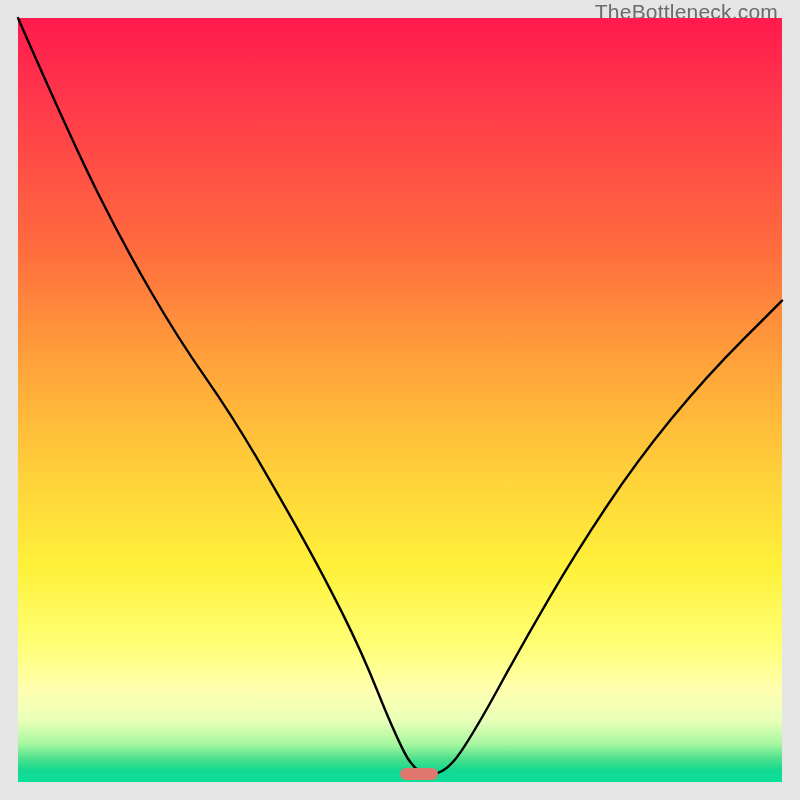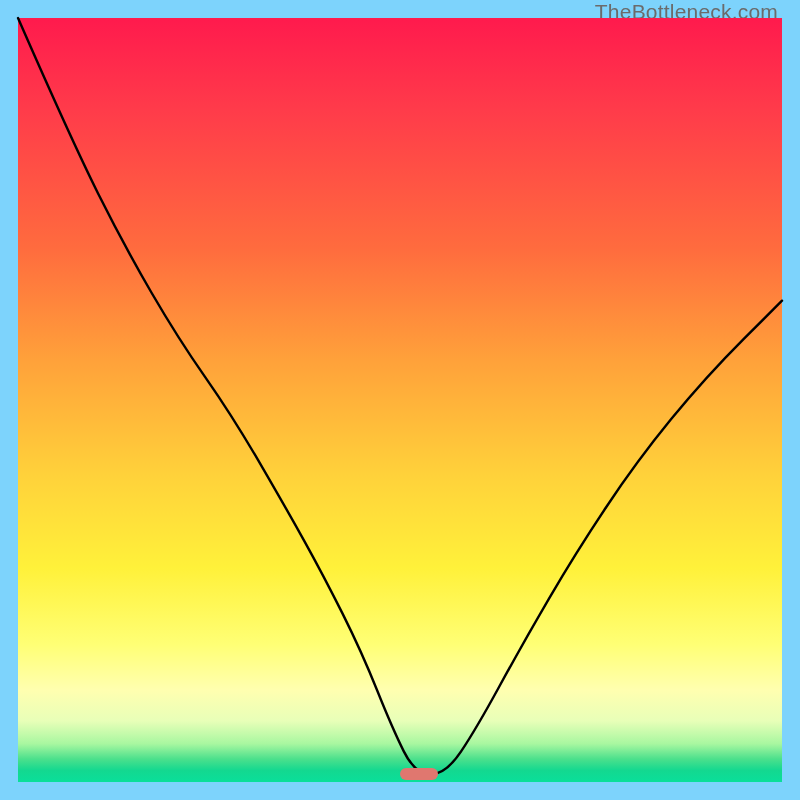--- a/index.html
+++ b/index.html
@@ -7,21 +7,21 @@
     padding: 0;
     width: 800px;
     height: 800px;
     background: #000;
     overflow: hidden;
     font-family: Arial, Helvetica, sans-serif;
   }
   .frame {
     position: absolute;
     inset: 0;
-    background: #7dd3fc;
+    background: #e5e5e5;
   }
   .plot {
     position: absolute;
     left: 18px;
     top: 18px;
     width: 764px;
     height: 764px;
     
     background: linear-gradient(
       to bottom,

